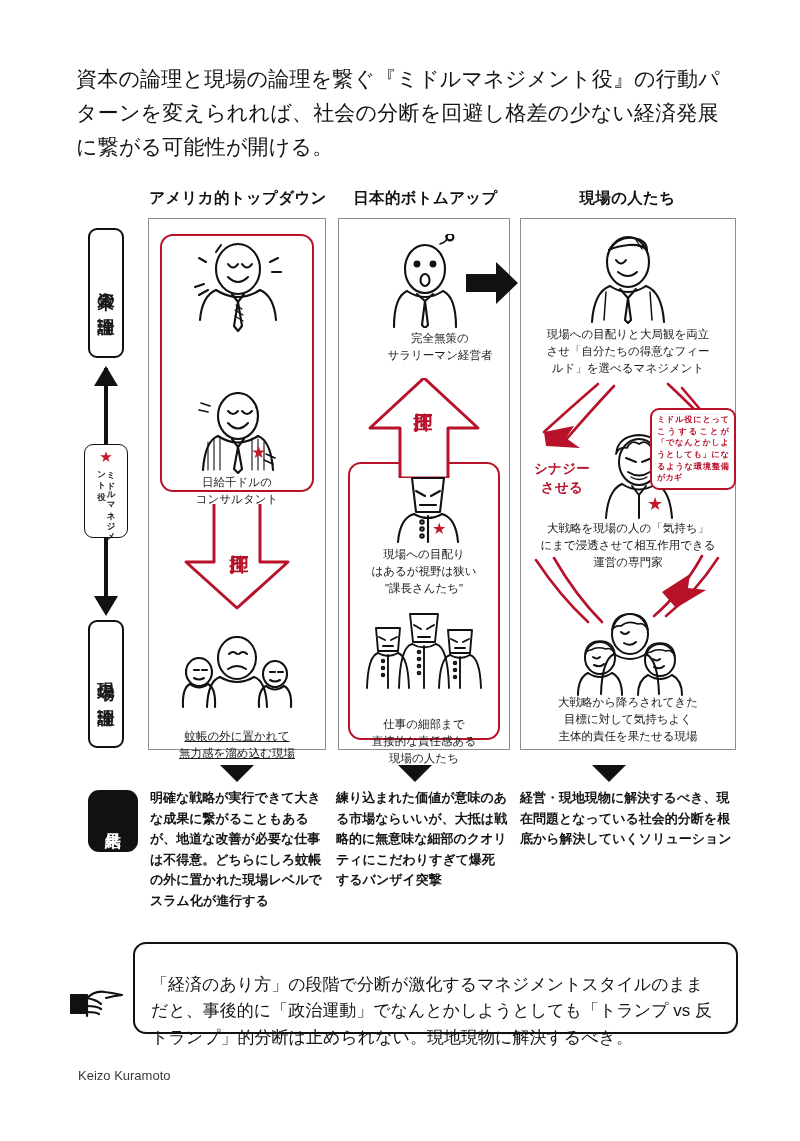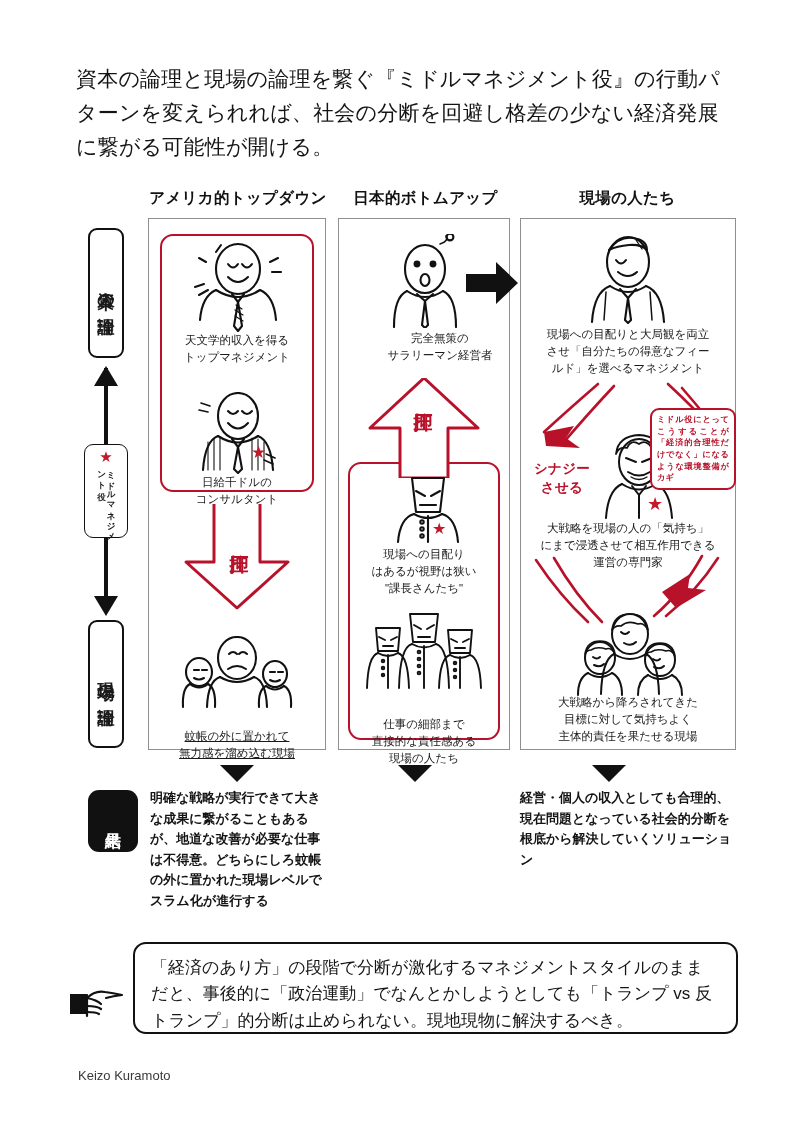--- a/index.html
+++ b/index.html
@@ -142,21 +142,21 @@
     font-size: 13px; line-height: 1.58; font-weight: bold; color: #141414;
   }
   #res0 { left: 150px; width: 176px; }
   #res1 { left: 336px; width: 172px; }
   #res2 { left: 520px; width: 216px; }
 
   
   #conclusion {
     position: absolute; left: 133px; top: 942px; width: 605px; height: 92px;
     border: 2px solid #111; border-radius: 13px; background: #fff;
-    padding: 11px 16px;
+    padding: 28px 16px;
     font-size: 17px; line-height: 1.55; color: #141414;
   }
   #hand-icon { position: absolute; left: 70px; top: 982px; }
 
   #credit {
     position: absolute; left: 78px; top: 1068px;
     font-size: 13px; color: #3a3a3a;
   }
 </style>
 </head>
@@ -198,21 +198,20 @@
       <path d="M42 35 q10 10 20 0"></path>
       <path d="M30 48 q-14 6 -16 30"></path>
       <path d="M74 48 q14 6 16 30"></path>
       <path d="M30 48 q22 14 44 0"></path>
       <path d="M46 52 l6 8 l6 -8"></path>
       <path d="M52 60 l-4 24 l4 5 l4 -5 l-4 -24" fill="#fff"></path>
       <path d="M50 63 l6 4 M49 68 l8 5 M49 74 l8 5" stroke-width="1.2"></path>
       <path d="M30 10 l5 -7 M20 20 l-7 -4 M84 20 l8 -4 M86 30 l9 0 M18 42 l-9 3 M22 48 l-9 5"></path>
     </g>
   </svg>
-  <div class="cap" style="left:160px;top:332px;width:154px;">天文学的収入を得る<br>トップマネジメント</div>
 
   <svg class="fig" style="left:190px;top:392px;" width="96" height="82" viewBox="0 0 96 82">
     <g fill="none" stroke="#111" stroke-width="2.1" stroke-linecap="round" stroke-linejoin="round">
       <ellipse cx="48" cy="24" rx="20" ry="23"></ellipse>
       <path d="M38 19 q5 6 10 0"></path>
       <path d="M52 19 q5 6 10 0"></path>
       <path d="M38 31 q10 11 20 0"></path>
       <path d="M28 44 q-13 5 -15 34"></path>
       <path d="M68 44 q13 5 15 34"></path>
       <path d="M28 44 q20 13 40 0"></path>
@@ -384,21 +383,21 @@
       <path d="M28 52 q-14 6 -16 34"></path>
       <path d="M62 52 q14 6 16 34"></path>
       <path d="M28 52 q17 11 34 0"></path>
       <path d="M38 54 l7 9 l7 -9"></path>
       <path d="M45 63 v23"></path>
     </g>
     <text x="53" y="78" font-size="18" fill="#c2182b">★</text>
   </svg>
   <div class="cap" style="left:522px;top:520px;width:212px;font-size:11.5px;">大戦略を現場の人の「気持ち」<br>にまで浸透させて相互作用できる<br>運営の専門家</div>
 
-  <div id="callout">ミドル役にとってこうすることが「経済的合理性だけでなく」になるような環境整備がカギ</div>
+  <div id="callout">ミドル役にとってこうすることが「でなんとかしようとしても」になるような環境整備がカギ</div>
 
   <svg class="fig" style="left:522px;top:554px;" width="212" height="110" viewBox="0 0 212 110">
     <g fill="none" stroke="#b8122a" stroke-width="2.6" stroke-linecap="round" stroke-linejoin="round">
       <path d="M14 6 q24 36 52 62"></path>
       <path d="M32 4 q22 38 48 64"></path>
       <path d="M196 4 q-22 34 -52 58"></path>
       <path d="M180 2 q-20 36 -48 60"></path>
       <path d="M140 38 l28 -18 l-2 14 l18 2 l-30 18 Z" fill="#b8122a" stroke="none"></path>
     </g>
   </svg>
@@ -432,21 +431,22 @@
 
   <div class="down-tri" id="tri0"></div>
   <div class="down-tri" id="tri1"></div>
   <div class="down-tri" id="tri2"></div>
 
   <div id="result-badge">
     <span class="v-text">結果</span>
   </div>
 
   <div class="result-text" id="res0">明確な戦略が実行できて大きな成果に繋がることもあるが、地道な改善が必要な仕事は不得意。どちらにしろ蚊帳の外に置かれた現場レベルでスラム化が進行する</div>
-  <div class="result-text" id="res2">経営・個人の収入としても合理的、現在問題となっている社会的分断を根底から解決していくソリューション</div>
+  <div class="result-text" id="res1">練り込まれた価値が意味のある市場ならいいが、大抵は戦略的に無意味な細部のクオリティにこだわりすぎて爆死するバンザイ突撃</div>
+  <div class="result-text" id="res2">経営・現地現物に解決するべき、現在問題となっている社会的分断を根底から解決していくソリューション</div>
 
   <svg id="hand-icon" width="54" height="40" viewBox="0 0 54 40">
     <rect x="0" y="12" width="17" height="20" fill="#111"></rect>
     <g fill="none" stroke="#111" stroke-width="2.2" stroke-linecap="round" stroke-linejoin="round">
       <path d="M17 16 q8 -8 18 -6 q8 1 17 3 q-9 1 -16 3"></path>
       <path d="M17 16 q10 2 14 6"></path>
       <path d="M17 24 q10 0 14 3"></path>
       <path d="M17 30 q9 0 12 2"></path>
       <path d="M17 13 v21"></path>
     </g>

